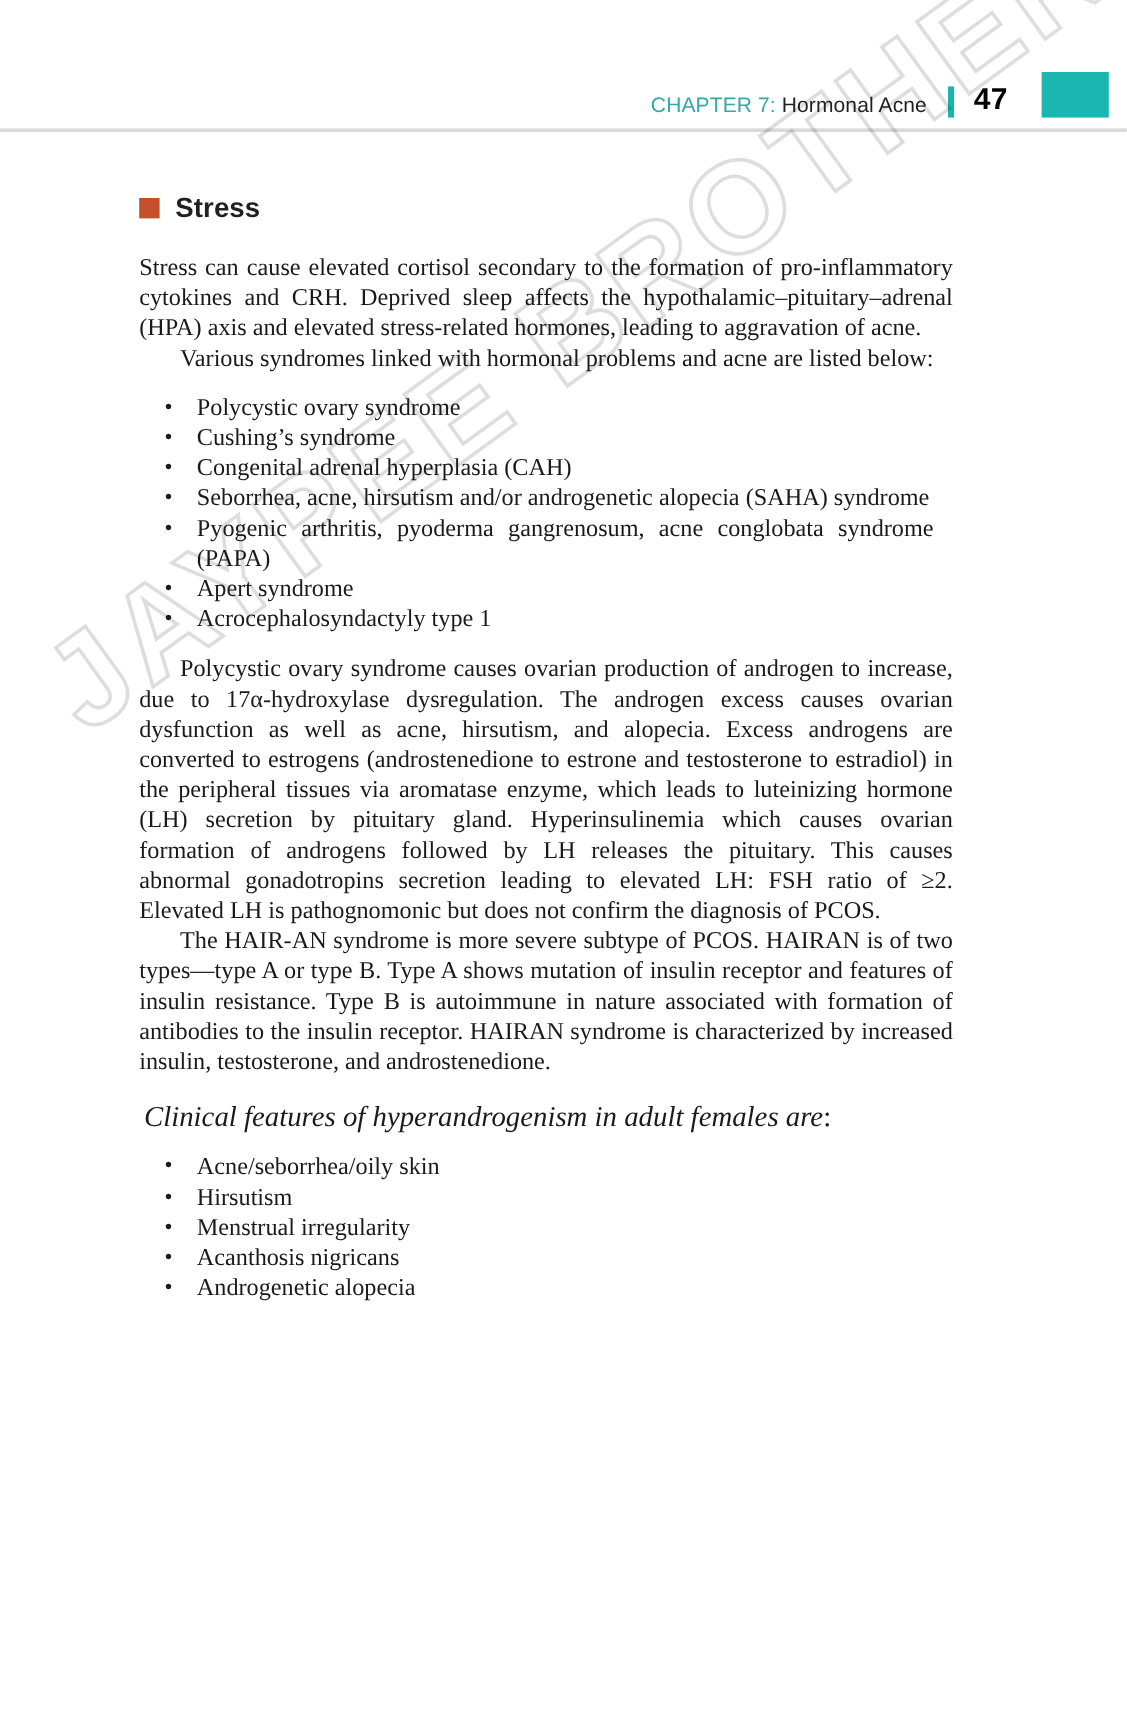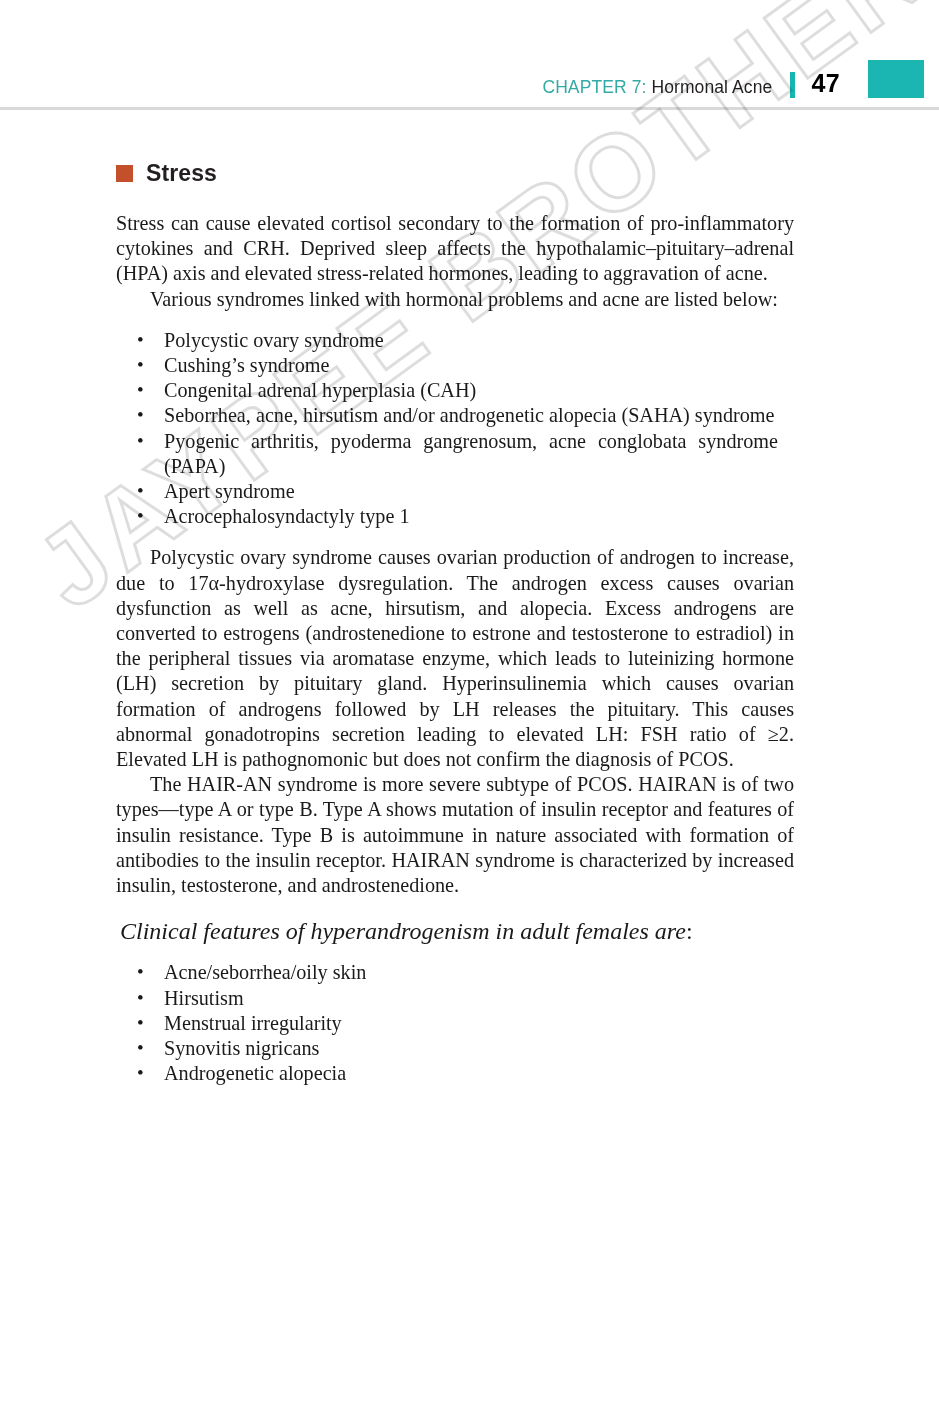--- a/index.html
+++ b/index.html
@@ -210,17 +210,17 @@
   <p class="body-text indent">Polycystic ovary syndrome causes ovarian production of androgen to increase, due to 17α-hydroxylase dysregulation. The androgen excess causes ovarian dysfunction as well as acne, hirsutism, and alopecia. Excess androgens are converted to estrogens (androstenedione to estrone and testosterone to estradiol) in the peripheral tissues via aromatase enzyme, which leads to luteinizing hormone (LH) secretion by pituitary gland. Hyperinsulinemia which causes ovarian formation of androgens followed by LH releases the pituitary. This causes abnormal gonadotropins secretion leading to elevated LH: FSH ratio of ≥2. Elevated LH is pathognomonic but does not confirm the diagnosis of PCOS.</p>
 
   <p class="body-text indent">The HAIR-AN syndrome is more severe subtype of PCOS. HAIRAN is of two types—type A or type B. Type A shows mutation of insulin receptor and features of insulin resistance. Type B is autoimmune in nature associated with formation of antibodies to the insulin receptor. HAIRAN syndrome is characterized by increased insulin, testosterone, and androstenedione.</p>
 
   <p class="italic-lead"><span>Clinical features of hyperandrogenism in adult females are</span><span class="nonitalic">:</span></p>
 
   <ul class="bullet-list">
     <li class="last-line">Acne/seborrhea/oily skin</li>
     <li class="last-line">Hirsutism</li>
     <li class="last-line">Menstrual irregularity</li>
-    <li class="last-line">Synovitis nigricans</li>
+    <li class="last-line">Acanthosis nigricans</li>
     <li class="last-line">Androgenetic alopecia</li>
   </ul>
 
 </div>
 
 </body></html>

